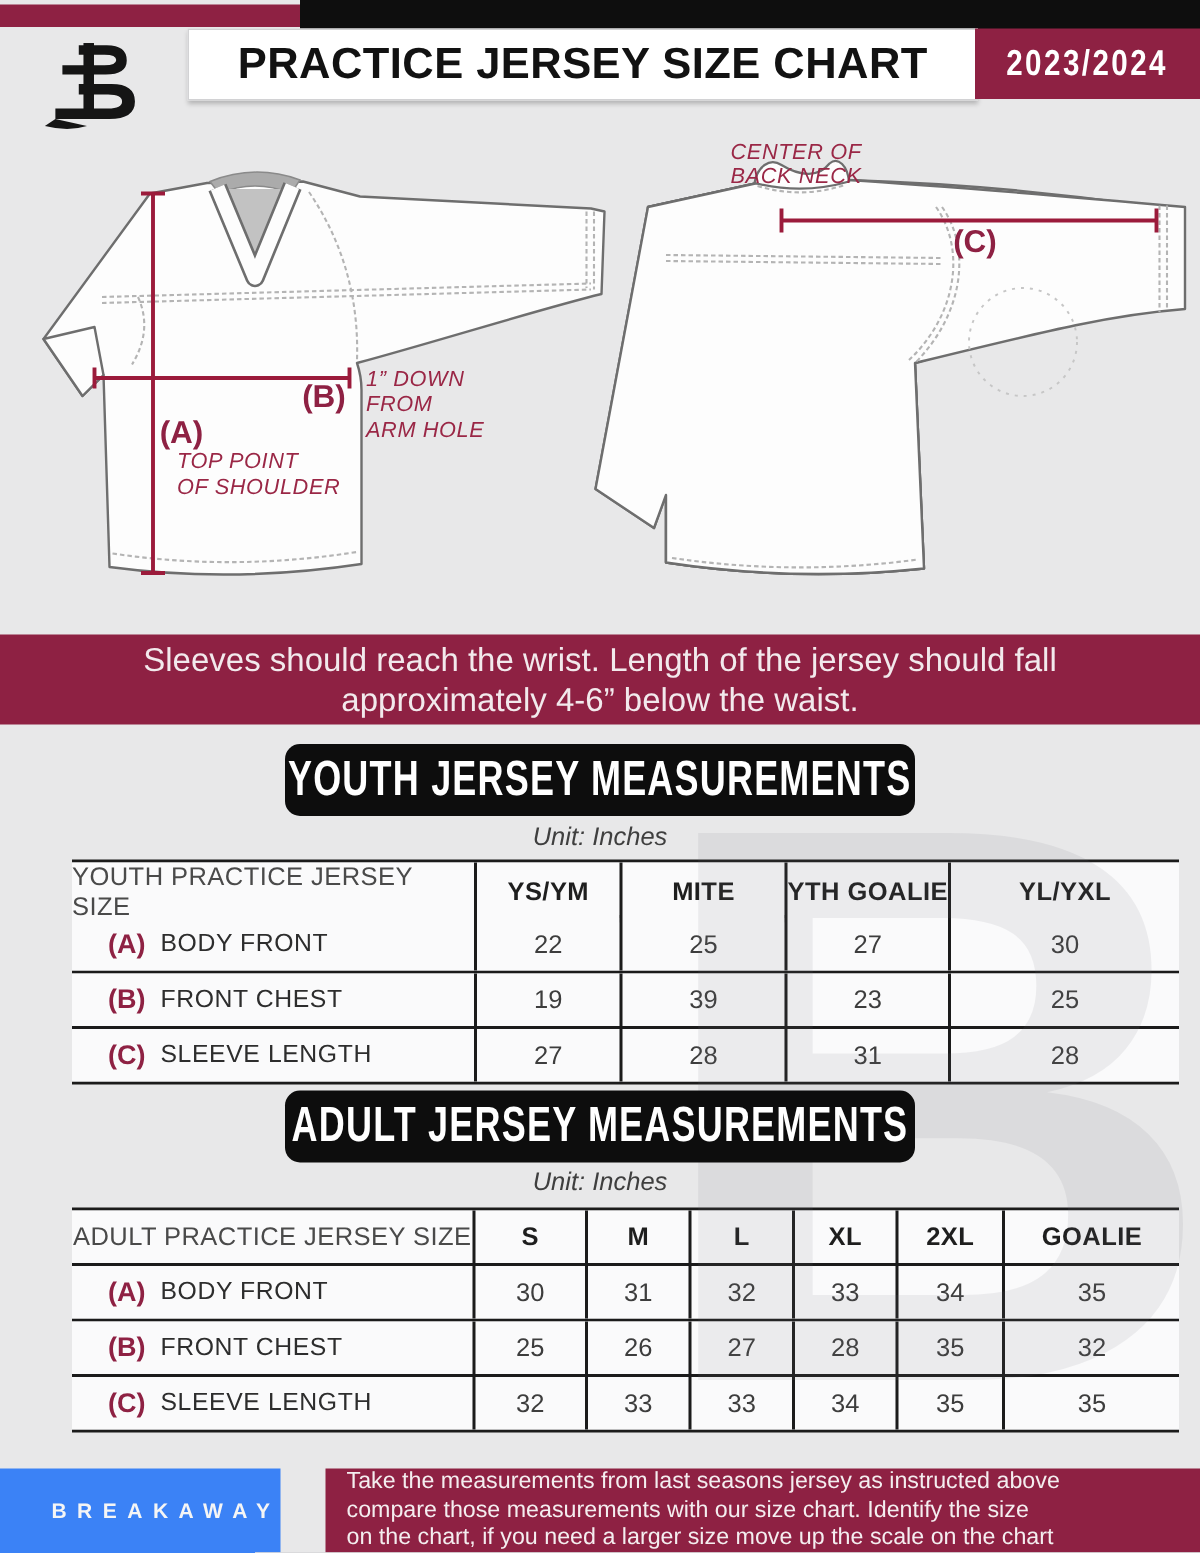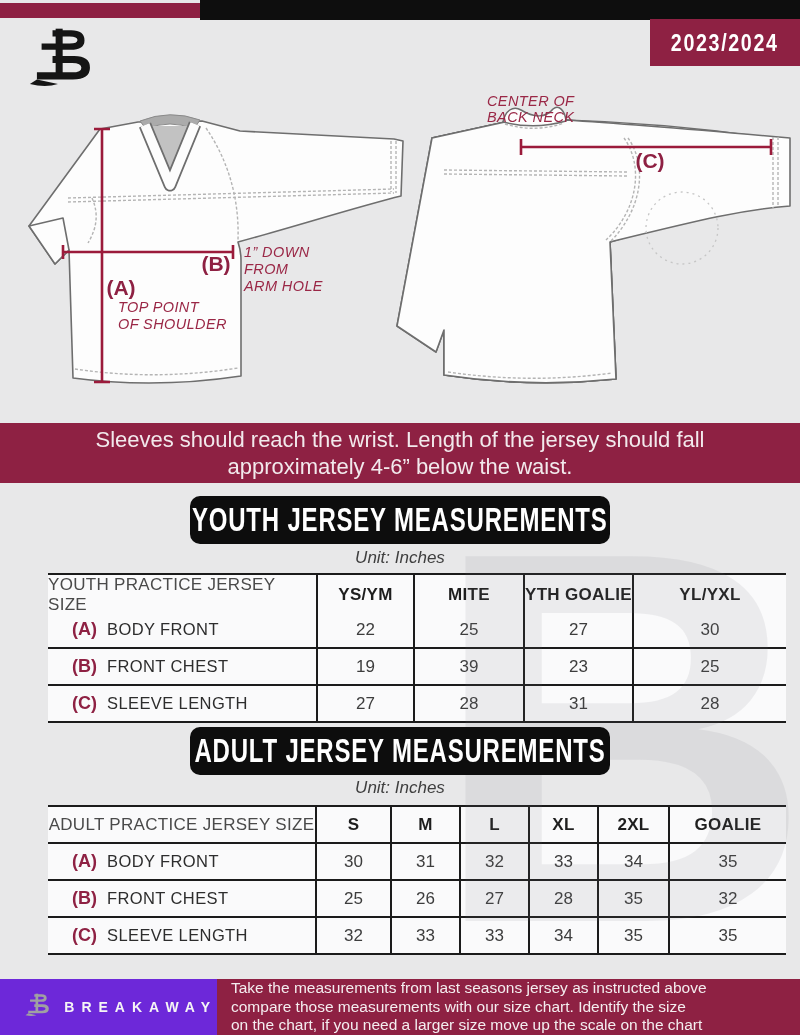--- a/index.html
+++ b/index.html
@@ -58,21 +58,21 @@
   .td.num{color:#3D3D3D;font-size:17px;}
   .td.rowlab{padding-left:24px;gap:10px;}
   .td .key{color:#8E2143;font-weight:700;font-size:18px;}
   .td .lbl{color:#2D2D2D;font-size:16.5px;letter-spacing:.4px;}
 
   
   .watermark{left:430px;top:472px;z-index:3;pointer-events:none;
              font-size:530px;font-weight:700;line-height:1;color:#72727C;opacity:.10;}
 
   
-  .footer-black{left:0;top:979px;width:217px;height:56px;background:#6d28d9;z-index:4;
+  .footer-black{left:0;top:979px;width:187px;height:56px;background:#3b82f6;z-index:4;
                 display:flex;align-items:center;}
   .footer-logo{width:34px;height:38px;margin-left:24px;}
   .footer-brand{color:#FoFoFo;color:#F5F5F5;font-size:14px;font-weight:600;letter-spacing:7px;margin-left:10px;white-space:nowrap;}
   .footer-maroon{left:217px;top:979px;width:583px;height:56px;background:var(--maroon);z-index:4;
                  display:flex;flex-direction:column;justify-content:center;padding-left:14px;box-sizing:border-box;}
   .footer-maroon div{color:#F4EDEF;font-size:15.5px;line-height:18.6px;}
 </style>
 </head>
 <body>
 
@@ -83,20 +83,23 @@
 
   <svg class="abs brand-logo" viewBox="0 0 100 100">
     <g fill="#151515">
       <rect x="38" y="6" width="9" height="63"></rect>
       <path d="M34,8 h24 q17 0 17 13 q0 12 -18 12 h-37 v-8 h36 q10 0 10 -4.5 q0 -4.5 -10 -4.5 h-22 z"></path>
       <path d="M34,41 h28 q20 0 20 15 q0 15 -22 15 h-46 v-9 h45 q12 0 12 -6 q0 -6 -12 -6 h-25 z"></path>
       <path d="M14,71 l-9,6 q20 5 36 0 l-27 -6 z"></path>
     </g>
   </svg>
 
+  <div class="abs title-band">
+    <h1>PRACTICE JERSEY SIZE CHART</h1>
+  </div>
   <div class="abs year-box">
     <span>2023/2024</span>
   </div>
 
   <div class="abs diagram-wrap">
     <svg width="800" height="335" viewBox="0 0 800 335">
 
       <path class="jersey" d="M100,41 L138,34 L202,33 L240,43 L394,51 L403,53 L401,108
                C 360,118 290,140 238,154
                C 240,160 241,166 241,172

